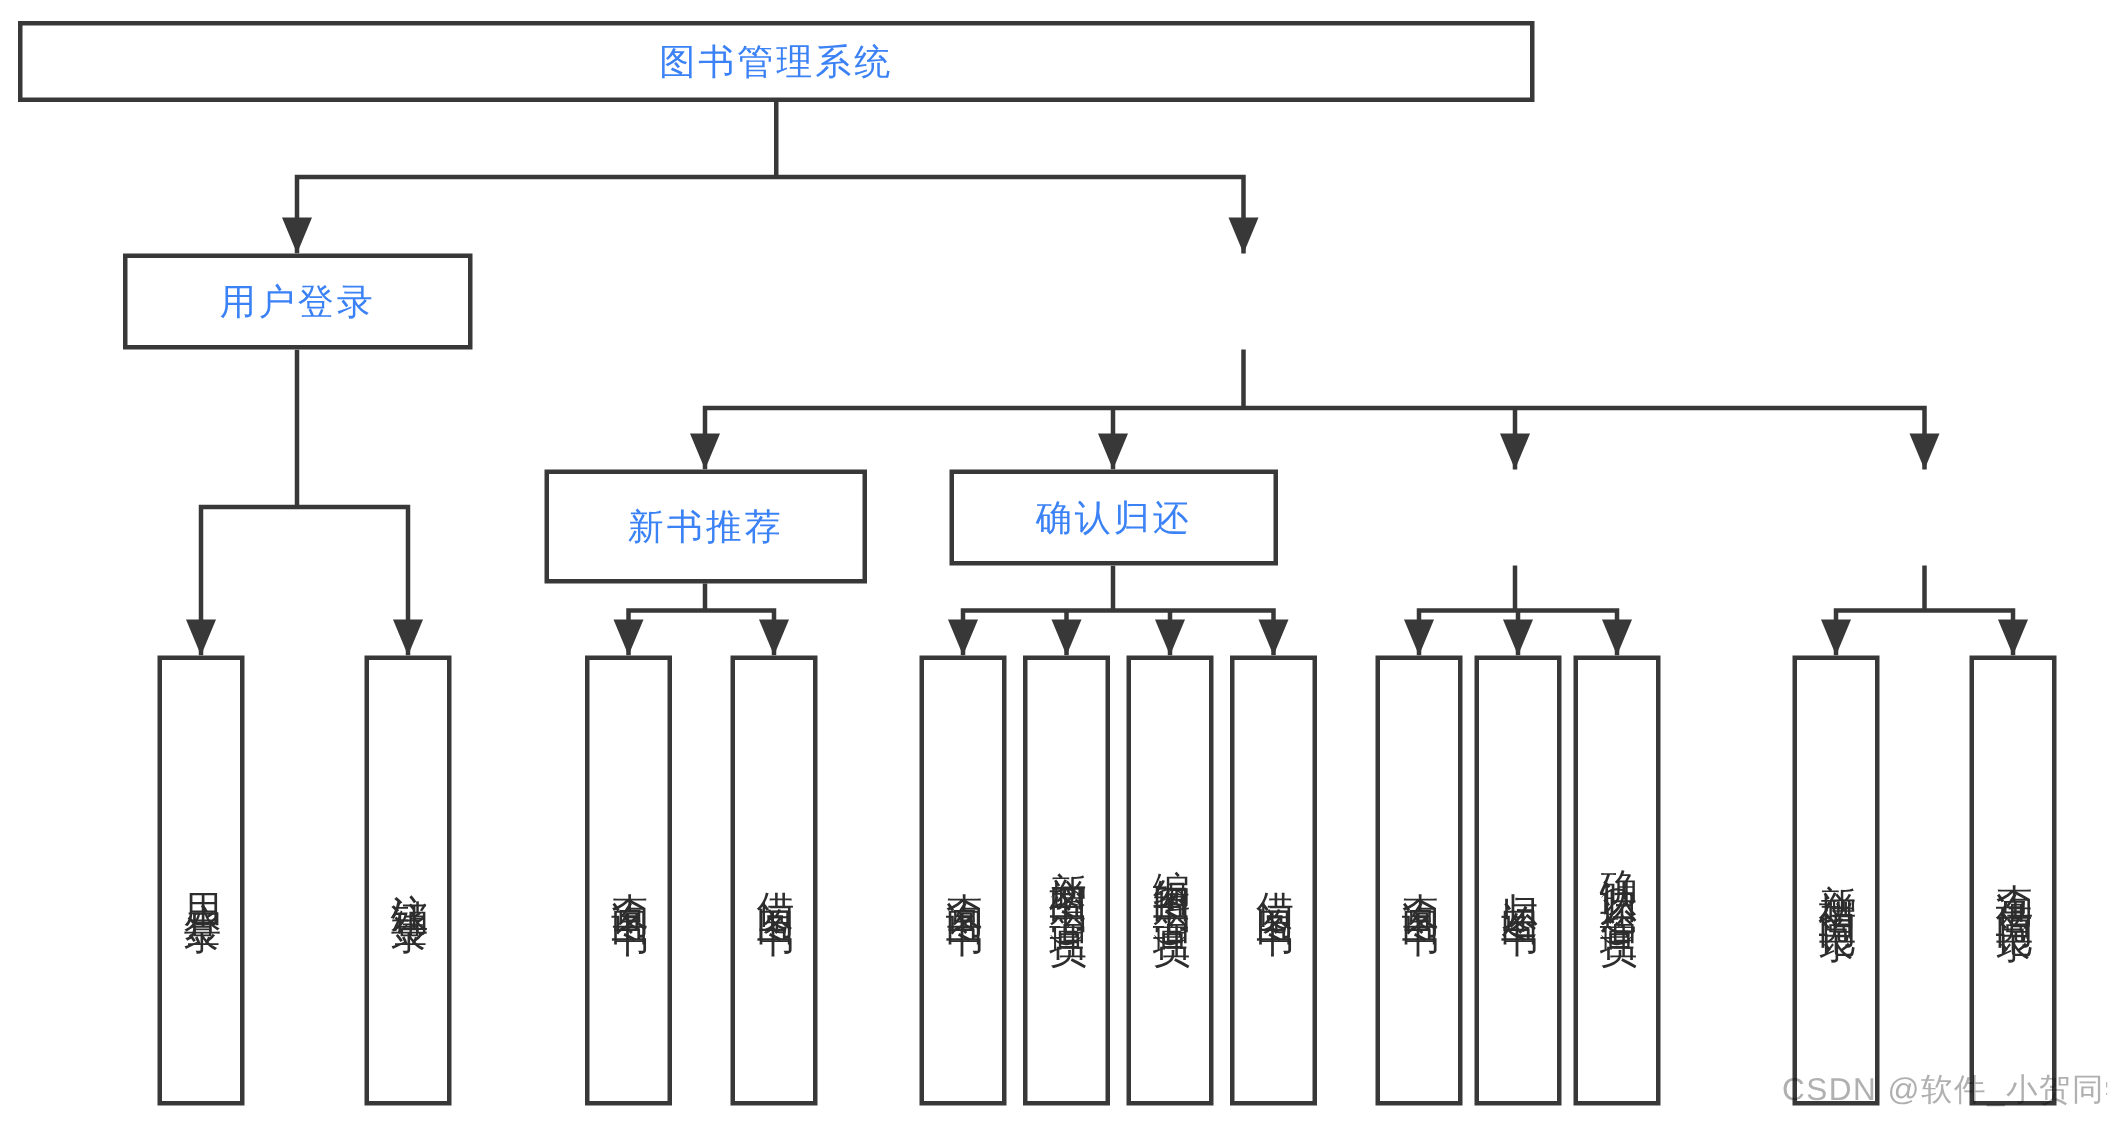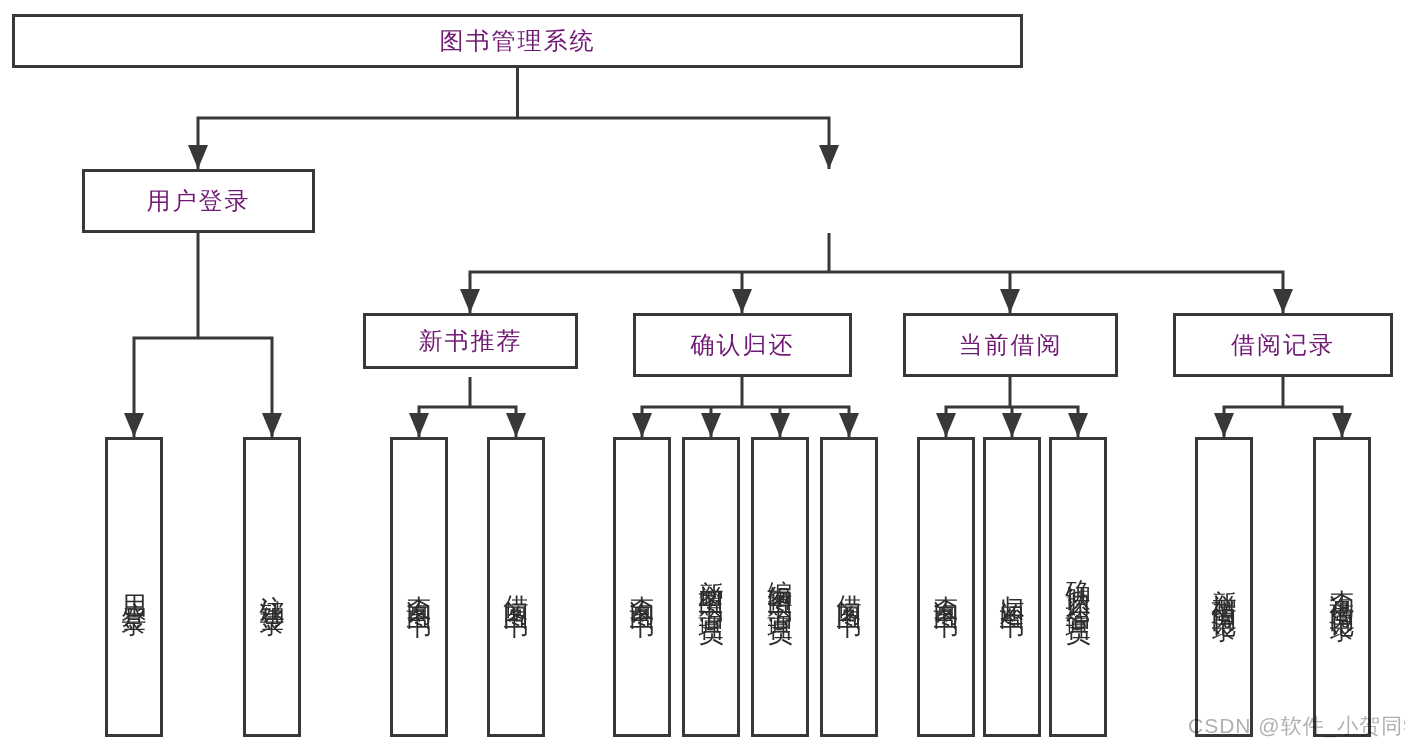--- a/index.html
+++ b/index.html
@@ -29,21 +29,21 @@
     background: #ffffff;
     border: 3px solid #383838;
     display: flex;
     align-items: center;
     justify-content: center;
     z-index: 2;
   }
   .hnode .lbl {
     font-size: 24px;
     letter-spacing: 2px;
-    color: #701a75;
+    color: #3b82f6;
     white-space: nowrap;
   }
   .vnode {
     top: 437px;
     width: 58px;
     height: 300px;
   }
   .vnode .vlbl {
     writing-mode: vertical-rl;
     text-orientation: mixed;
@@ -106,31 +106,25 @@
   </svg>
 
   <div class="node hnode" style="left:12px;top:14px;width:1011px;height:54px">
     <span class="lbl">图书管理系统</span>
   </div>
 
   <div class="node hnode" style="left:82px;top:169px;width:233px;height:64px">
     <span class="lbl">用户登录</span>
   </div>
 
-  <div class="node hnode" style="left:363px;top:313px;width:215px;height:56px">
+  <div class="node hnode" style="left:363px;top:313px;width:215px;height:76px">
     <span class="lbl">新书推荐</span>
   </div>
   <div class="node hnode" style="left:633px;top:313px;width:219px;height:64px">
     <span class="lbl">确认归还</span>
-  </div>
-  <div class="node hnode" style="left:903px;top:313px;width:215px;height:64px">
-    <span class="lbl">当前借阅</span>
-  </div>
-  <div class="node hnode" style="left:1173px;top:313px;width:220px;height:64px">
-    <span class="lbl">借阅记录</span>
   </div>
 
   <div class="node vnode" style="left:105px">
     <span class="vlbl">用户登录</span>
   </div>
   <div class="node vnode" style="left:243px">
     <span class="vlbl">注销登录</span>
   </div>
 
   <div class="node vnode" style="left:390px">

